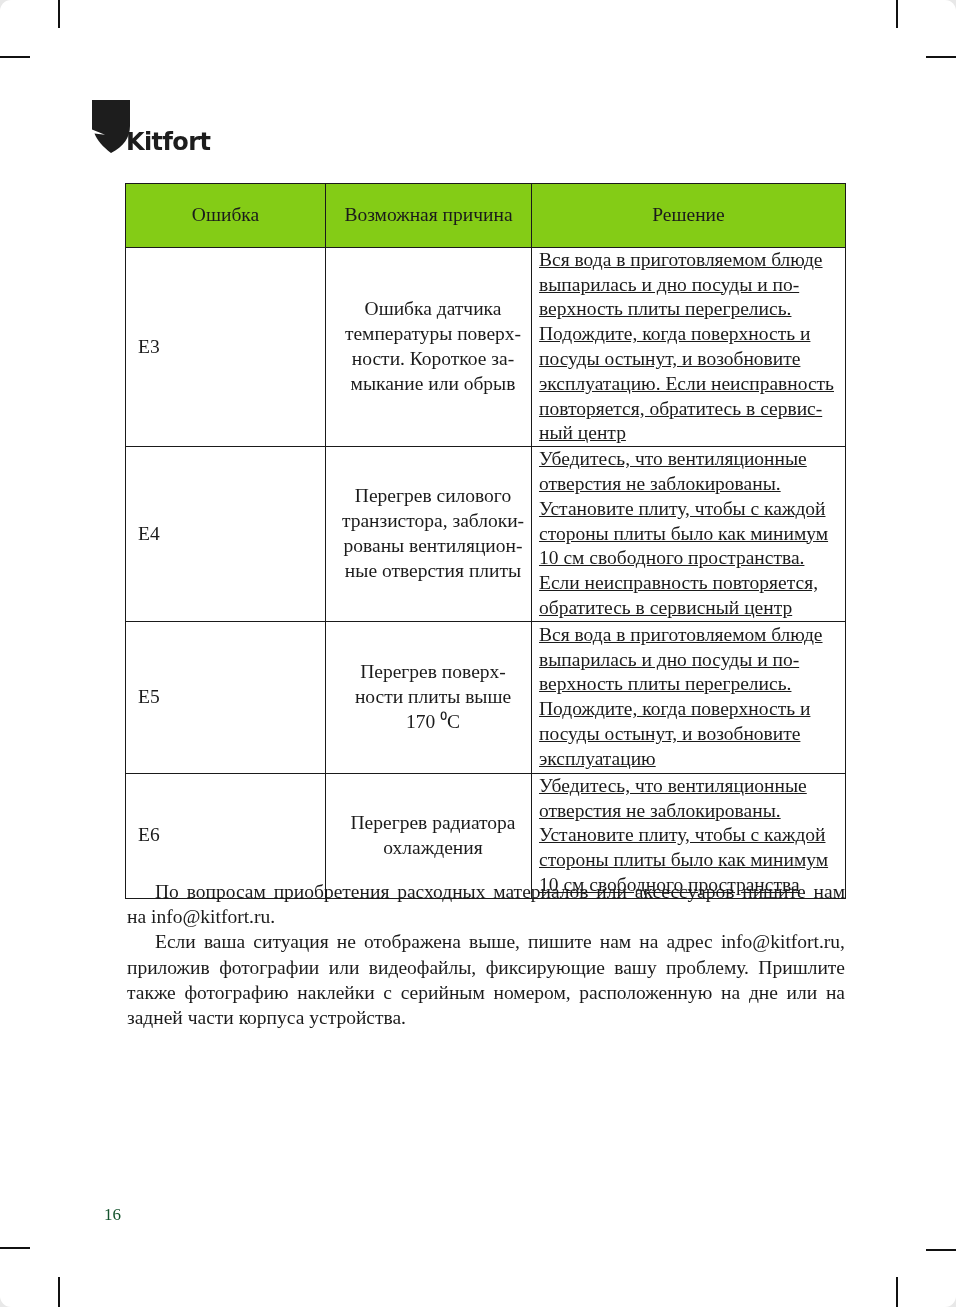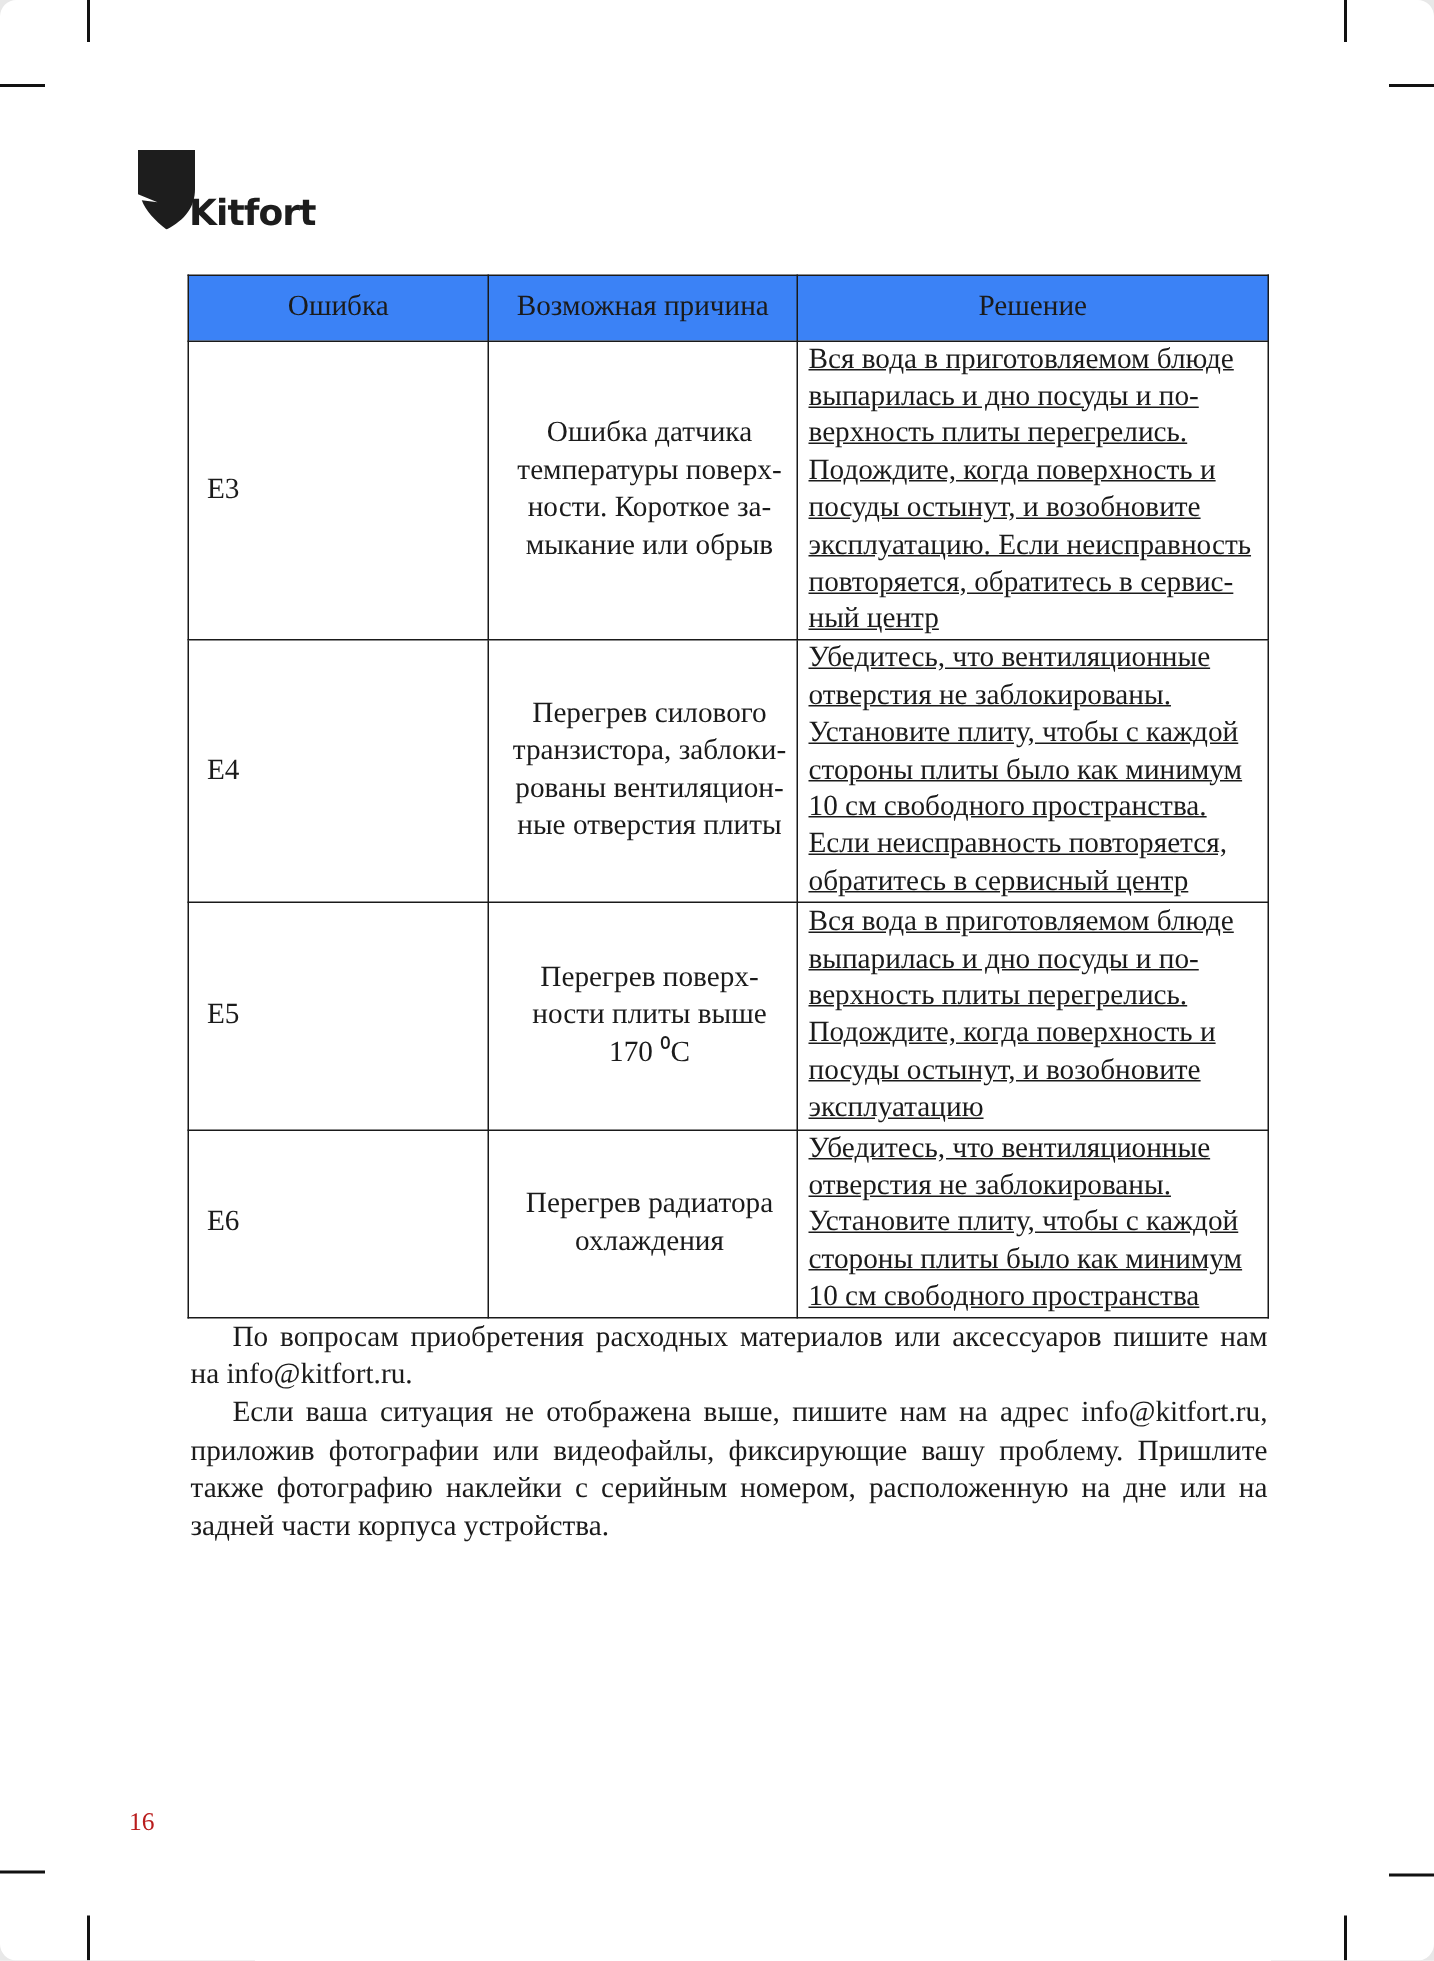--- a/index.html
+++ b/index.html
@@ -42,24 +42,24 @@
     table-layout: fixed;
     font-size: 19.5px;
     line-height: 24.8px;
   }
   .err-table th, .err-table td {
     border: 1.5px solid #1a1a1a;
     vertical-align: middle;
     font-weight: normal;
   }
   .err-table th {
-    background: #3b82f6;
+    background: #84cc16;
     height: 26px;
     text-align: center;
-    padding: 9px 2px;
+    padding: 19px 2px;
   }
   .col-code  { width: 200px; }
   .col-cause { width: 206px; }
   .col-sol   { width: 314px; }
   td.code  { padding-left: 12px; }
   td.cause { padding-left: 9px;  white-space: pre-line; text-align: center; }
   td.sol   { padding-left: 7px; padding-right: 2px; white-space: pre-line; text-decoration: underline; }
   tr.r-e3 { height: 199px; }
   tr.r-e4 { height: 172px; }
   tr.r-e5 { height: 152px; }
@@ -67,22 +67,22 @@
 
   
   .body-text {
     position: absolute; left: 127px; top: 879px; width: 718px;
     font-size: 19.5px; line-height: 25.2px;
     text-align: justify;
   }
   .body-text p { text-indent: 28px; }
 
   .page-number {
-    position: absolute; left: 86px; top: 1205px;
-    font-size: 17px; color: #b91c1c;
+    position: absolute; left: 104px; top: 1205px;
+    font-size: 17px; color: #14532d;
   }
 </style>
 </head>
 <body>
 
 <div class="page">
 
   <div class="mark tl-v"></div>
   <div class="mark tl-h"></div>
   <div class="mark tr-v"></div>

